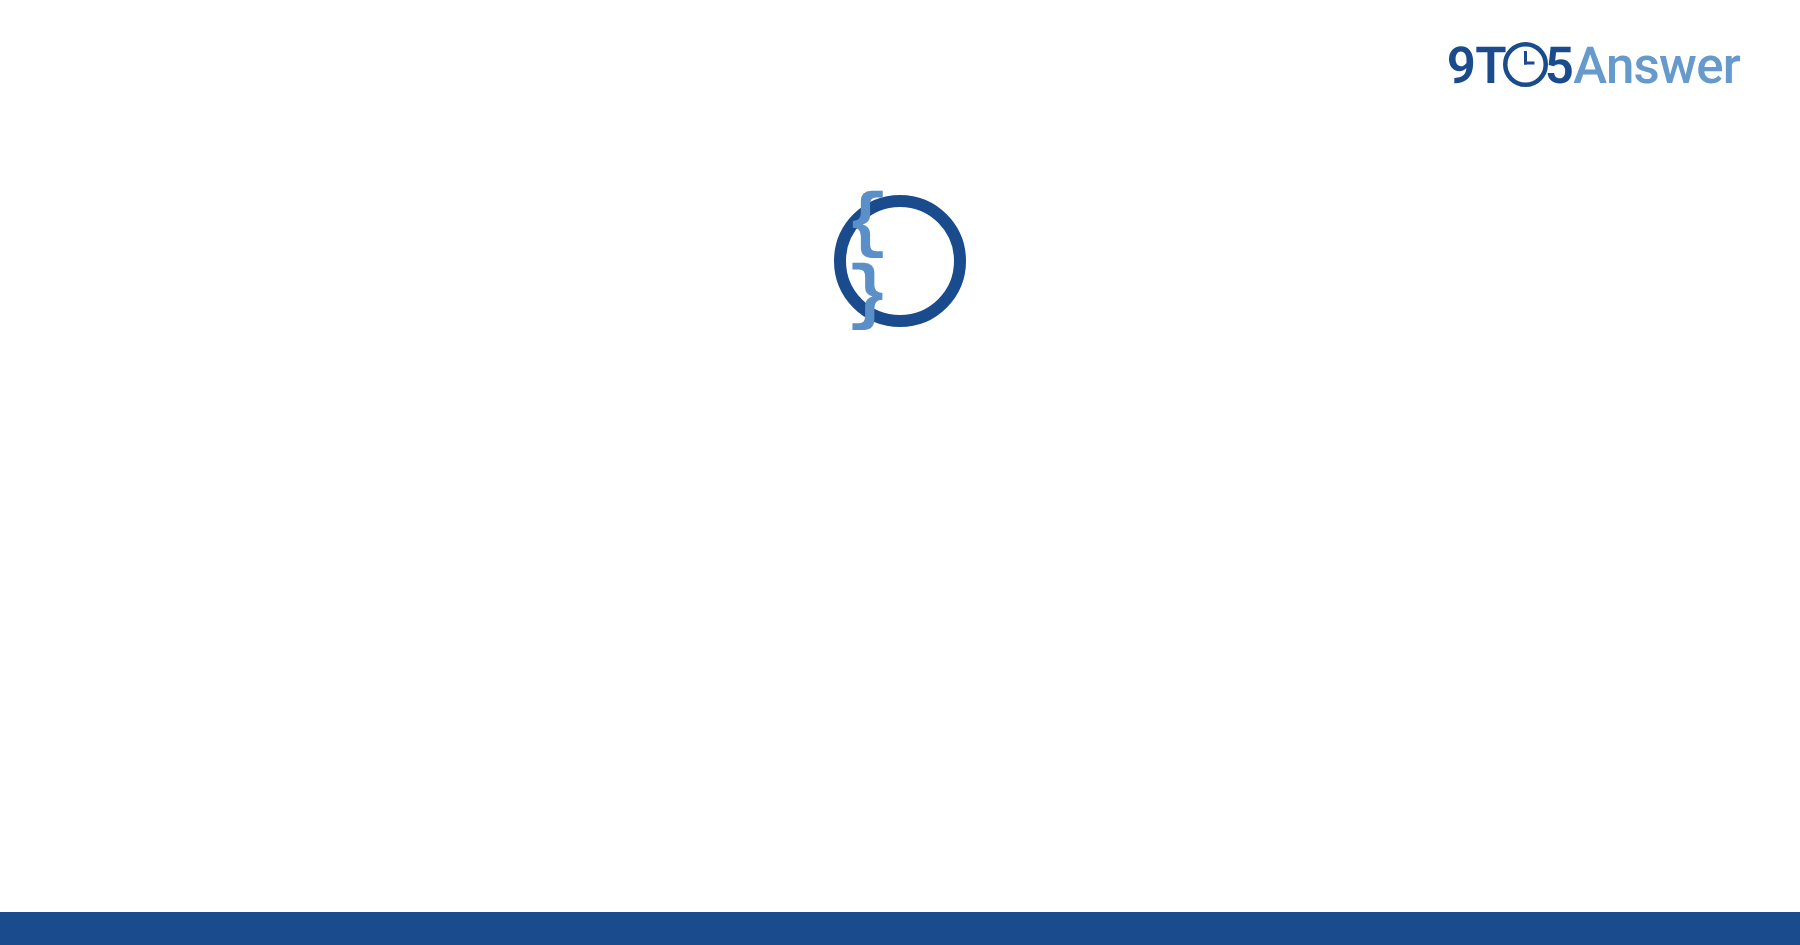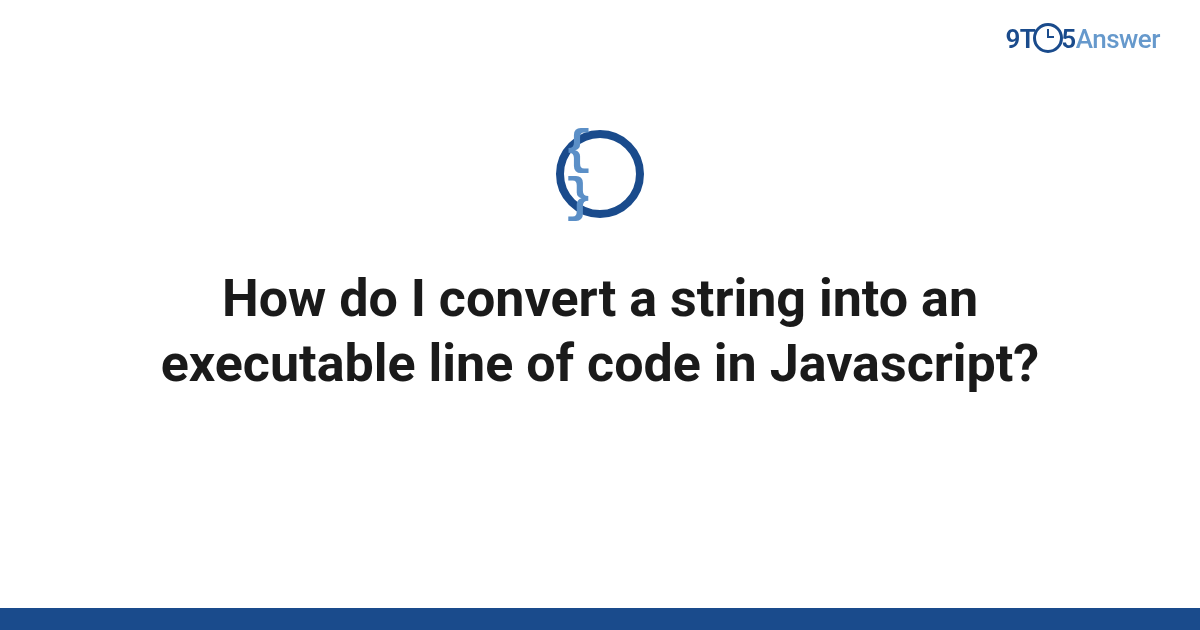--- a/index.html
+++ b/index.html
@@ -12,21 +12,21 @@
       height: 630px;
       background: #ffffff;
       font-family: -apple-system, BlinkMacSystemFont, "Segoe UI", Roboto, Helvetica, Arial, sans-serif;
       position: relative;
       overflow: hidden;
     }
     .header-logo {
       position: absolute;
       top: 24px;
       right: 40px;
-      font-size: 26px;
+      font-size: 34px;
       font-weight: 600;
       letter-spacing: -0.5px;
       text-align: center;
     }
     .logo-9t {
       color: #1a4b8c;
     }
     .logo-clock {
       display: inline-flex;
       align-items: center;
@@ -116,16 +116,15 @@
 <div class="header-logo">
   <span class="logo-9t">9T</span><span class="logo-clock">
       <span class="logo-clock-hands"></span>
     </span><span class="logo-5">5</span><span class="logo-answer">Answer</span>
 </div>
 
 <div class="main-content">
   <div class="category-icon">
     <span class="braces">{ }</span>
   </div>
-  <h1 class="question-title">How do I convert a string into an executable line of code in Javascript?</h1>
 </div>
 
 <div class="footer-bar"></div>
 
 </body></html>

